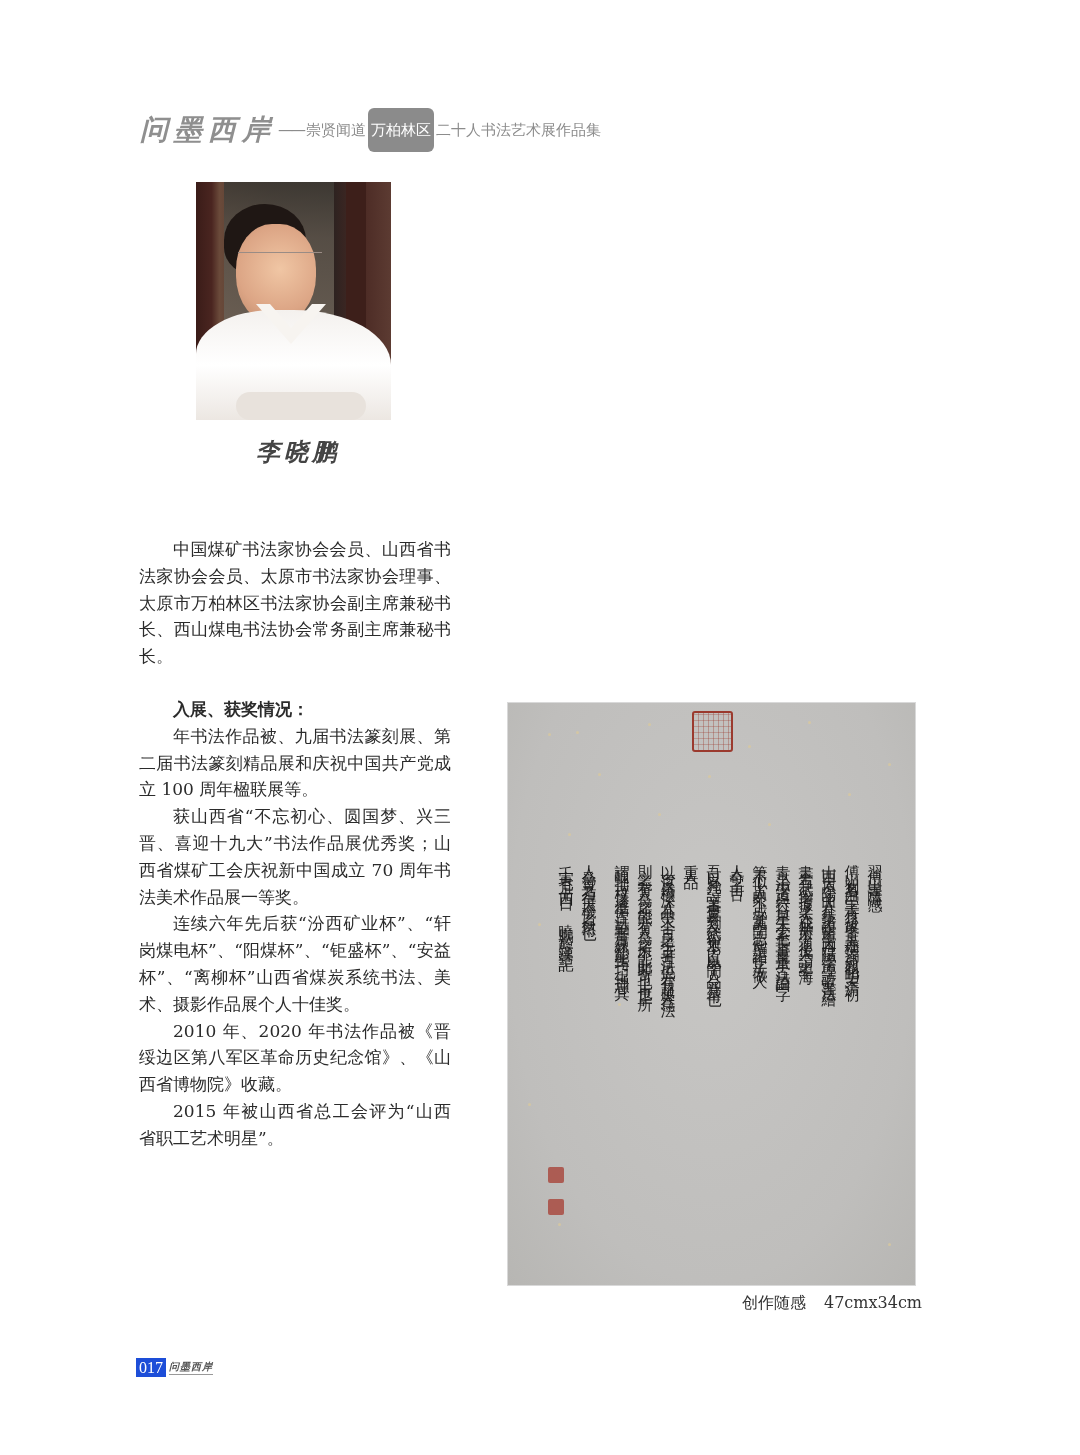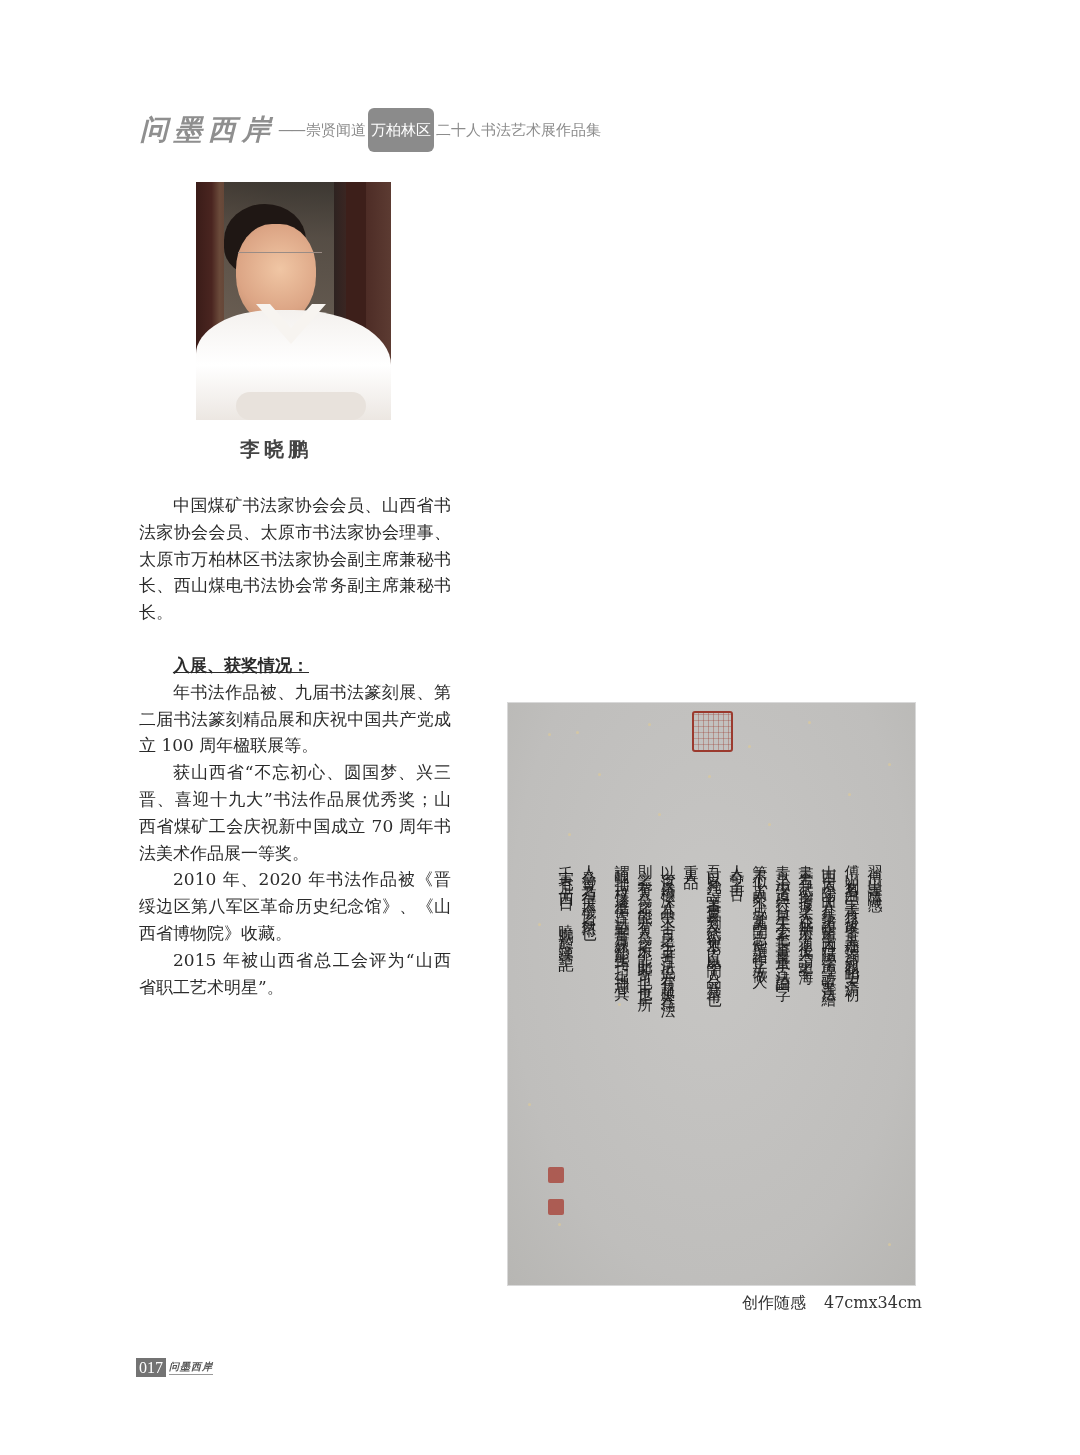--- a/index.html
+++ b/index.html
@@ -18,47 +18,47 @@
     background: linear-gradient(90deg, #3a1c18 0%, #4a2520 8%, #6a4a3a 12%, #3b2a24 40%, #2c2220 70%, #4b2a24 85%, #5c3b32 100%); }
   .portrait .shelf { position: absolute; left: 28px; top: 0; width: 110px; height: 140px; background: linear-gradient(180deg, #3e3a34 0%, #5a5249 40%, #6a6055 100%); opacity: 0.9; }
   .portrait .door { position: absolute; left: 150px; top: 0; width: 20px; height: 238px; background: #3d1f1a; }
   .portrait .hair { position: absolute; left: 28px; top: 22px; width: 82px; height: 72px; border-radius: 50% 50% 40% 40%; background: #1f1714; }
   .portrait .face { position: absolute; left: 40px; top: 42px; width: 80px; height: 100px; border-radius: 45% 45% 48% 48%; background: radial-gradient(circle at 55% 45%, #f0c6a4 0%, #dca585 60%, #b78466 100%); }
   .portrait .glasses { position: absolute; left: 42px; top: 70px; width: 84px; height: 14px; border-top: 1.5px solid #9a8c85; }
   .portrait .shirt { position: absolute; left: 0; top: 128px; width: 195px; height: 110px; background: linear-gradient(180deg, #f4f1ee 0%, #ffffff 50%, #ece7e2 100%); border-radius: 40% 50% 0 0; }
   .portrait .collar { position: absolute; left: 60px; top: 122px; width: 70px; height: 40px; background: #f7f4f0; clip-path: polygon(0 0, 50% 100%, 100% 0, 80% 0, 50% 60%, 20% 0); }
   .portrait .arm { position: absolute; left: 40px; top: 210px; width: 130px; height: 28px; background: #e8e2dc; border-radius: 14px; }
 
-  .name { position: absolute; left: 240px; top: 436px; width: 100px; text-align: left; font-family: "DejaVu Serif", serif; font-weight: bold; font-size: 20px; color: #444; letter-spacing: 4px; }
+  .name { position: absolute; left: 240px; top: 436px; width: 100px; text-align: right; font-family: "DejaVu Serif", serif; font-style: italic; font-weight: bold; font-size: 24px; color: #444; letter-spacing: 4px; }
 
   
-  .bio { position: absolute; left: 139px; width: 312px; font-size: 17px; line-height: 26.8px; color: #2b2b2b; text-align: justify; }
+  .bio { position: absolute; left: 139px; width: 312px; font-size: 17px; line-height: 26.8px; color: #2b2b2b; text-align: justify; margin-top: 44px; }
   .bio p { text-indent: 2em; }
   .intro { top: 492px; }
   .awards { top: 652px; }
-  .awards .section-title { font-weight: bold; text-indent: 2em; text-decoration: underline; }
+  .awards .section-title { font-weight: bold; text-indent: 2em; }
 
   
   .artwork { position: absolute; left: 507px; top: 702px; width: 409px; height: 584px;
     background: radial-gradient(ellipse at 50% 40%, #c7c6c4 0%, #bfbebc 70%, #b7b6b3 100%);
     border: 1px solid #d9d9d9; overflow: hidden; }
   .fleck { position: absolute; width: 3px; height: 3px; background: #d8c89e; border-radius: 50%; opacity: 0.8; }
   .seal-top { position: absolute; left: 184px; top: 8px; width: 41px; height: 41px; border: 2px solid #9b3a2e; border-radius: 3px;
     background: repeating-linear-gradient(90deg, transparent 0 4px, rgba(155,58,46,0.35) 4px 5px), repeating-linear-gradient(0deg, transparent 0 5px, rgba(155,58,46,0.3) 5px 6px); }
   .cal-cols { position: absolute; right: 30px; top: 150px; display: flex; flex-direction: row-reverse; gap: 3px; }
   .cal-col { writing-mode: vertical-rl; font-family: "DejaVu Serif", serif; font-size: 15px; line-height: 20px; letter-spacing: 5.5px; color: #1c1c1c; width: 20px; white-space: nowrap; }
   .cal-col.gap { margin-right: 10px; }
   .seal-small { position: absolute; width: 16px; height: 16px; background: #a8443a; opacity: 0.8; border-radius: 2px; }
 
   .caption { position: absolute; left: 742px; top: 1293px; font-size: 16px; color: #333; display: flex; gap: 18px; }
   .caption .title { font-family: "DejaVu Sans", sans-serif; }
 
   
   .footer { position: absolute; left: 136px; top: 1358px; display: flex; align-items: center; }
-  .page-num { background: #737373; color: #ffffff; font-size: 16px; padding: 0 3px; line-height: 19px; font-family: "Liberation Serif", serif; }
+  .page-num { background: #1d4ed8; color: #ffffff; font-size: 16px; padding: 0 3px; line-height: 19px; font-family: "Liberation Serif", serif; }
   .footer-brand { font-style: italic; font-weight: bold; font-size: 10px; color: #555; margin-left: 3px; letter-spacing: 1px; border-bottom: 1px solid #999; }
 </style>
 </head>
 <body>
 
 <div class="header">
   <span class="brand">问墨西岸</span>
   <span class="header-sub">
     <span class="header-dash">——</span>
     <span>崇贤闻道</span>
@@ -81,20 +81,21 @@
 <div class="name">李晓鹏</div>
 
 <div class="bio intro">
   <p>中国煤矿书法家协会会员、山西省书法家协会会员、太原市书法家协会理事、太原市万柏林区书法家协会副主席兼秘书长、西山煤电书法协会常务副主席兼秘书长。</p>
 </div>
 
 <div class="bio awards">
   <p class="section-title">入展、获奖情况：</p>
   <p>年书法作品被、九届书法篆刻展、第二届书法篆刻精品展和庆祝中国共产党成立 100 周年楹联展等。</p>
   <p>获山西省“不忘初心、圆国梦、兴三晋、喜迎十九大”书法作品展优秀奖；山西省煤矿工会庆祝新中国成立 70 周年书法美术作品展一等奖。</p>
+  <p>连续六年先后获“汾西矿业杯”、“轩岗煤电杯”、“阳煤杯”、“钜盛杯”、“安益杯”、“离柳杯”山西省煤炭系统书法、美术、摄影作品展个人十佳奖。</p>
   <p>2010 年、2020 年书法作品被《晋绥边区第八军区革命历史纪念馆》、《山西省博物院》收藏。</p>
   <p>2015 年被山西省总工会评为“山西省职工艺术明星”。</p>
 </div>
 
 <div class="artwork">
   <div class="fleck" style="left:40px;top:30px"></div>
   <div class="fleck" style="left:68px;top:28px"></div>
   <div class="fleck" style="left:140px;top:20px"></div>
   <div class="fleck" style="left:240px;top:42px"></div>
   <div class="fleck" style="left:300px;top:18px"></div>

